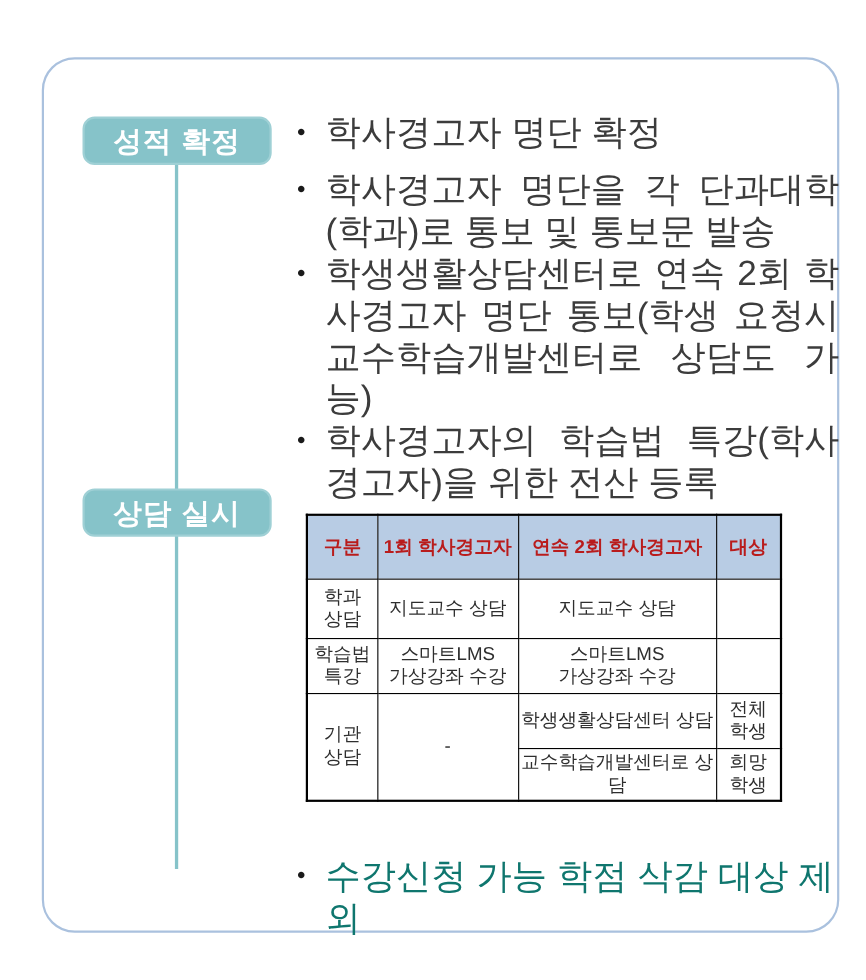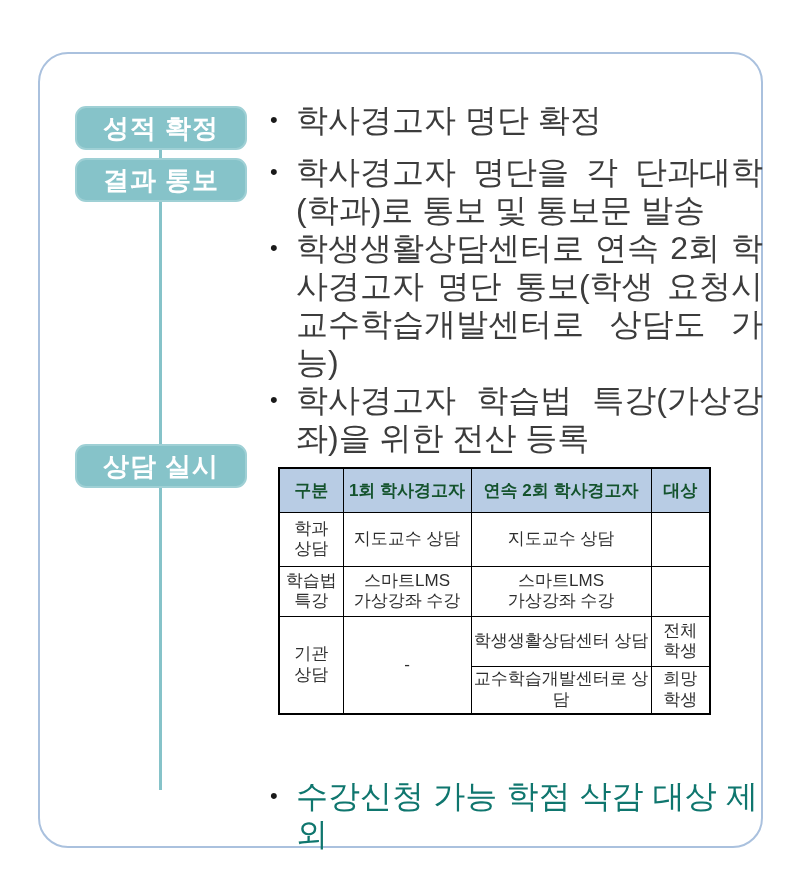--- a/index.html
+++ b/index.html
@@ -65,44 +65,41 @@
     position: absolute; left: 278px; top: 467px; z-index: 2;
     border-collapse: collapse; table-layout: fixed;
     border: 2px solid #000000; background: #ffffff;
   }
   .tbl th, .tbl td {
     border: 1px solid #000000; text-align: center; vertical-align: middle;
     padding: 2px; white-space: pre-line; overflow: hidden;
   }
   .tbl th {
     background: #b8cce4; font-size: 17px; font-weight: bold;
-    color: #14532d; height: 44px;
+    color: #b91c1c; height: 58px;
   }
   .tbl td { font-size: 17px; color: #2e2e2e; line-height: 1.2; }
   .col-1 { width: 64px; } .col-2 { width: 128px; }
   .col-3 { width: 180px; } .col-4 { width: 59px; }
   .row-1 td { height: 54px; } .row-2 td { height: 50px; }
   .row-3 td { height: 50px; } .row-4 td { height: 48px; }
   .tight { line-height: 0.85; }
 </style>
 </head>
 <body>
 
 <div class="page">
 
   <div class="frame"></div>
 
 
   <div class="connector"></div>
 
   <div class="step step-1">
     <span>성적 확정</span>
-  </div>
-  <div class="step step-2">
-    <span>결과 통보</span>
   </div>
   <div class="step step-3">
     <span>상담 실시</span>
   </div>
 
   <div class="bullets bullets-1">
     <div class="bullet-item">
       <span class="bullet-glyph">•</span>
       <span class="bullet-text">학사경고자 명단 확정</span>
     </div>
@@ -112,21 +109,21 @@
     <div class="bullet-item">
       <span class="bullet-glyph">•</span>
       <span class="bullet-text">학사경고자 명단을 각 단과대학(학과)로 통보 및 통보문 발송</span>
     </div>
     <div class="bullet-item">
       <span class="bullet-glyph">•</span>
       <span class="bullet-text">학생생활상담센터로 연속 2회 학사경고자 명단 통보(학생 요청시 교수학습개발센터로 상담도 가능)</span>
     </div>
     <div class="bullet-item">
       <span class="bullet-glyph">•</span>
-      <span class="bullet-text">학사경고자 학습법 특강(가상강좌)을 위한 전산 등록</span>
+      <span class="bullet-text">학사경고자의 학습법 특강(학사경고자)을 위한 전산 등록</span>
     </div>
   </div>
 
   <table class="tbl">
     <colgroup>
       <col class="col-1">
         <col class="col-2">
         <col class="col-3">
         <col class="col-4">
     </colgroup>

